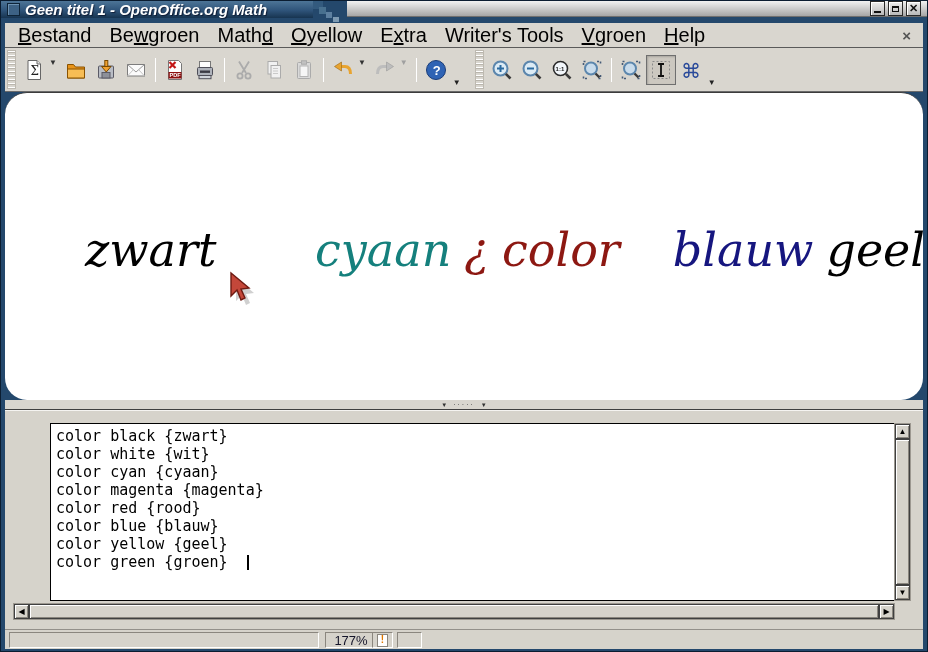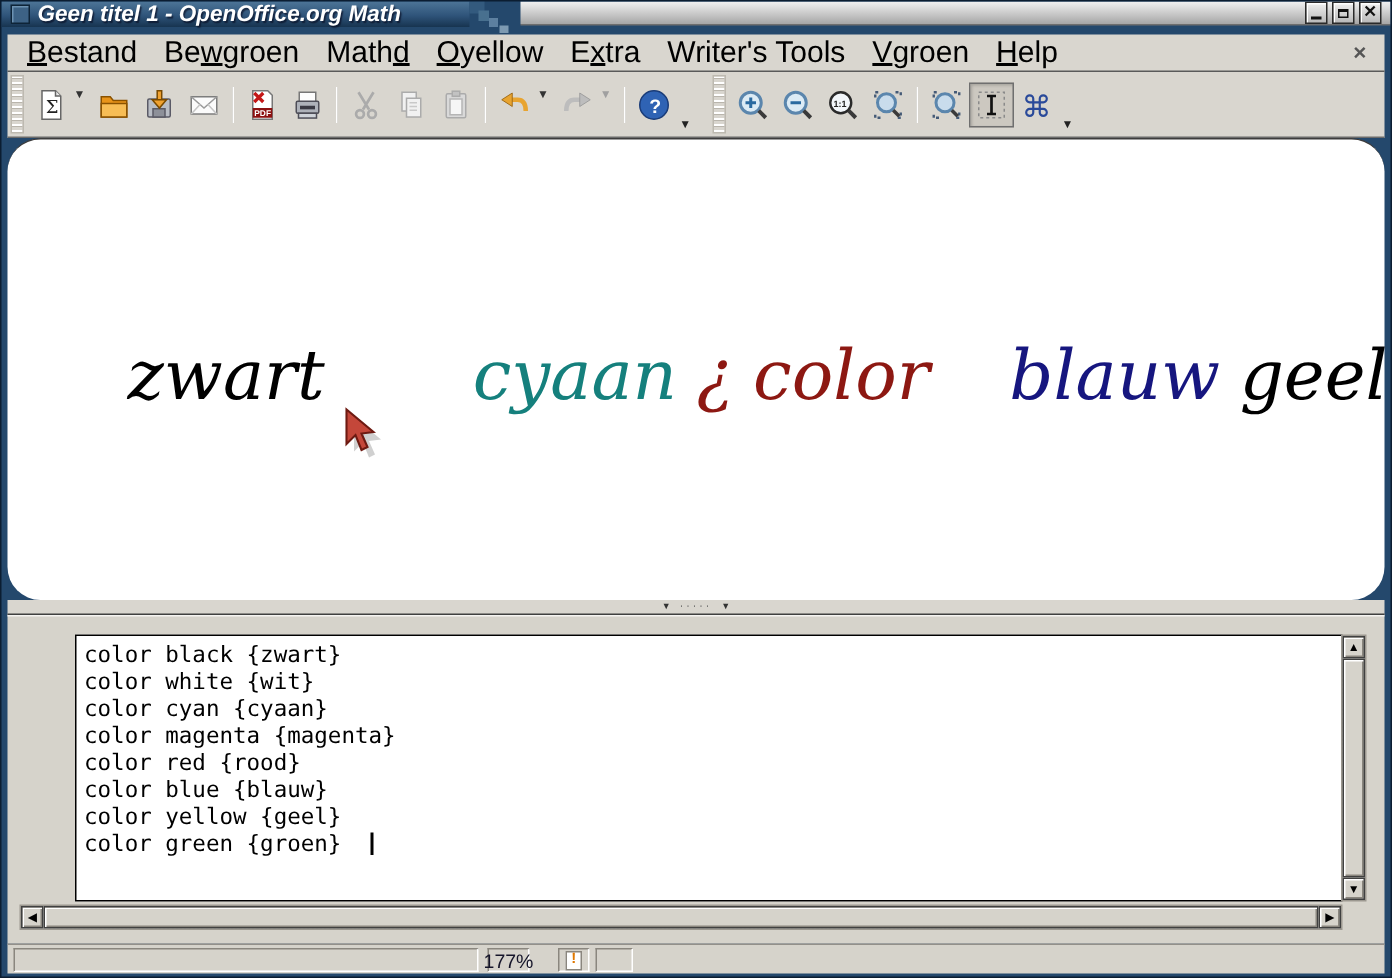--- a/index.html
+++ b/index.html
@@ -57,21 +57,21 @@
   
   .sb-track-v { position:absolute; right:12px; top:12px; width:17px; height:178px; background:repeating-linear-gradient(45deg,#efede8 0 1px,#d6d3cb 1px 2px); border:1px solid #9c9890; display:flex; flex-direction:column; }
   .sb-track-h { position:absolute; left:8px; right:28px; top:192px; height:17px; background:repeating-linear-gradient(45deg,#efede8 0 1px,#d6d3cb 1px 2px); border:1px solid #9c9890; display:flex; }
   .sb-btn { flex:0 0 15px; background:#d6d3cb; border:1px solid #404040; box-shadow:inset 1px 1px 0 #fff, inset -1px -1px 0 #8a867e; display:flex; align-items:center; justify-content:center; font-size:8px; color:#000; line-height:1; }
   .sb-thumb { flex:1 1 auto; background:#d6d3cb; border:1px solid #404040; box-shadow:inset 1px 1px 0 #fff, inset -1px -1px 0 #8a867e; }
 
   
   .statusbar { position:absolute; top:628px; left:4px; right:4px; height:20px; background:#d6d3cb; border-top:1px solid #93908a; }
   .st-panel { position:absolute; top:2px; height:16px; border:1px solid; border-color:#8a867e #fff #fff #8a867e; background:#d6d3cb; display:flex; align-items:center; justify-content:center; font-size:13px; color:#15152a; }
   .st-main { left:4px; width:310px; }
-  .st-zoom { left:320px; width:28px; }
+  .st-zoom { left:320px; width:52px; }
   .st-mod  { left:367px; width:21px; }
   .st-extra{ left:392px; width:25px; }
   .mod-doc { position:relative; width:11px; height:13px; background:#fff; border:1px solid #8a867e; display:flex; align-items:center; justify-content:center; }
   .mod-doc span { color:#e07800; font-weight:bold; font-size:10px; line-height:1; }
 
   svg { display:block; }
 </style>
 </head>
 <body>
 

